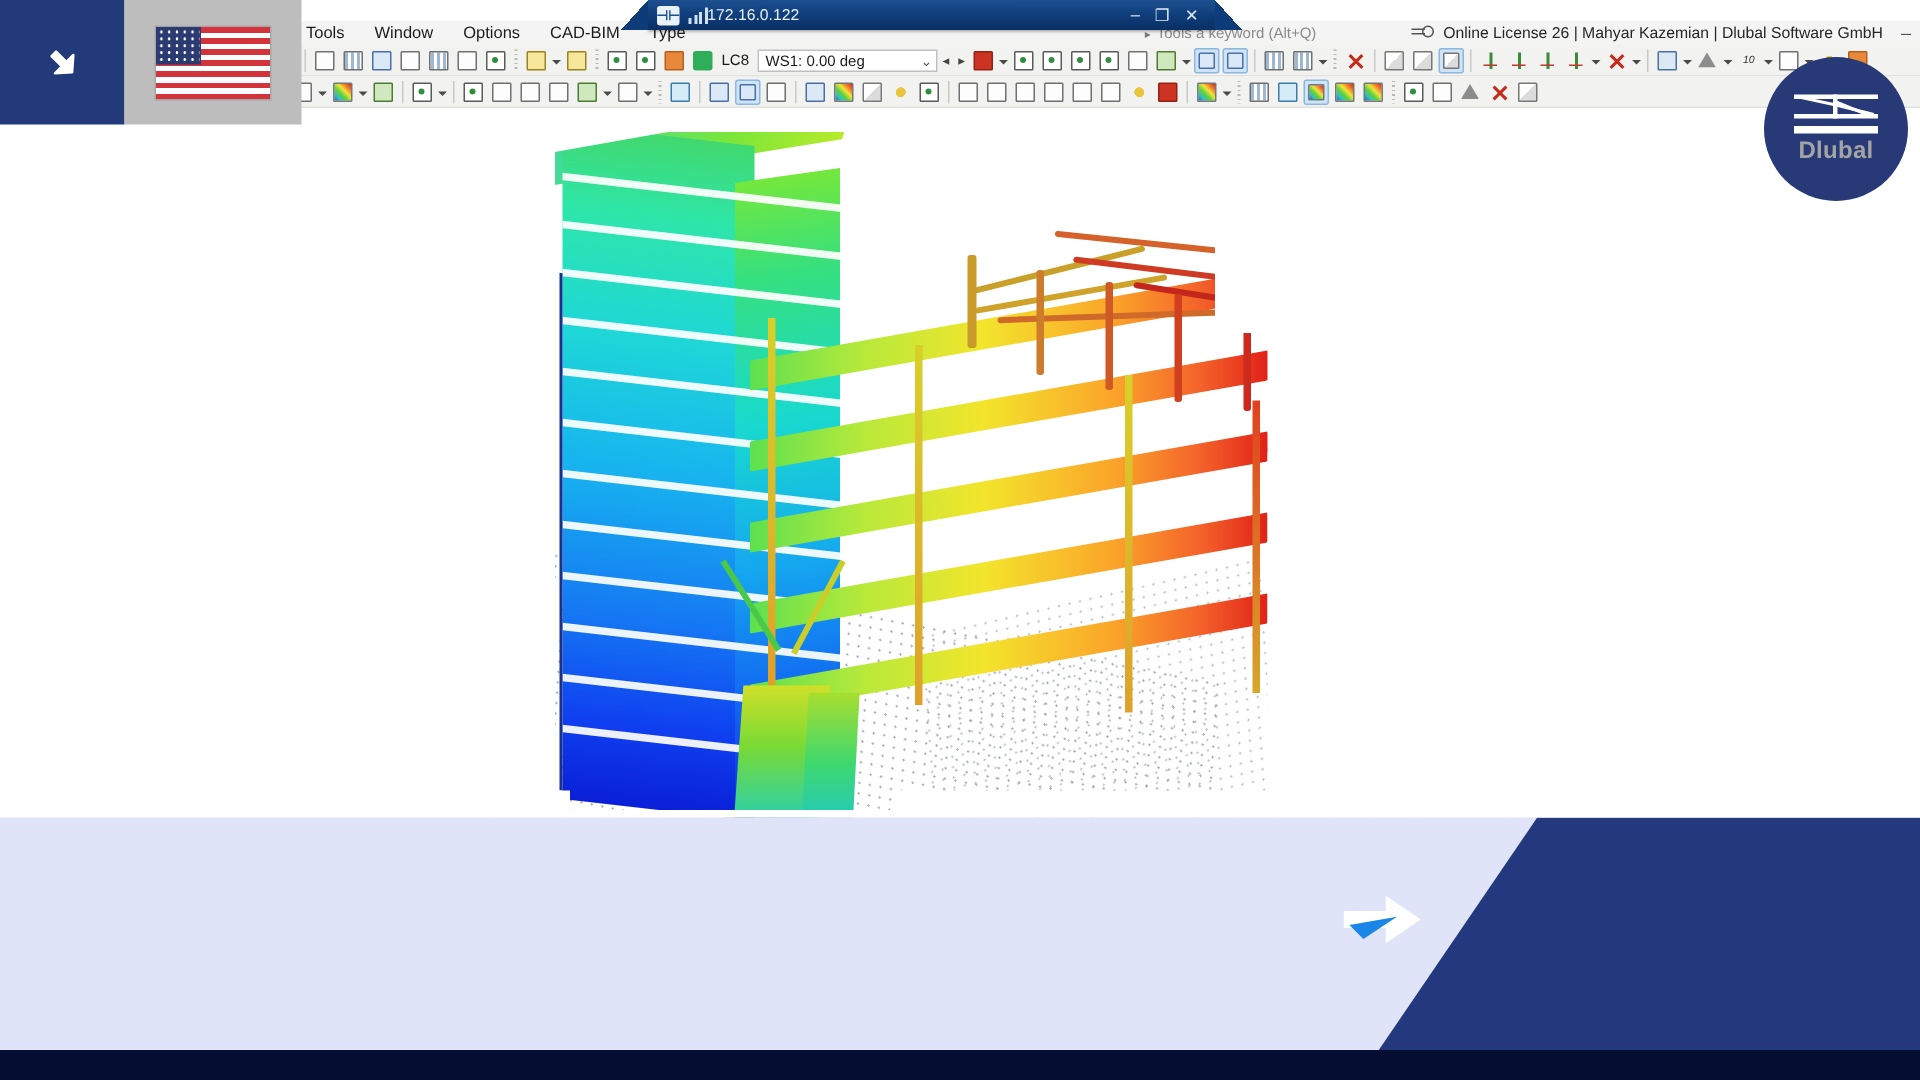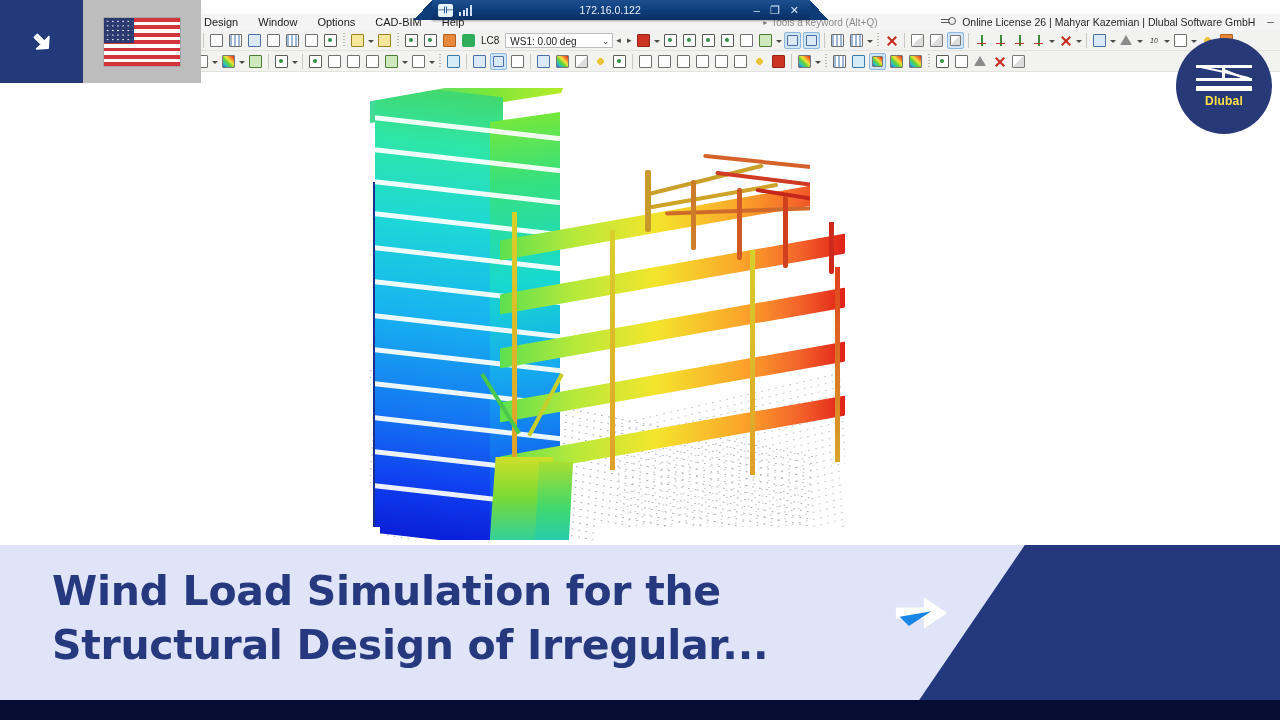--- a/index.html
+++ b/index.html
@@ -145,21 +145,21 @@
   .flag-stars { position:absolute; inset:1px;
      background-image:radial-gradient(#fff 0.9px, transparent 1px);
      background-size:5.2px 4.6px; }
 
   
   .dlubal { position:absolute; right:8px; top:38px; width:96px; height:96px; border-radius:50%;
             background:#273a77; display:flex; flex-direction:column; align-items:center;
             justify-content:center; gap:3px; }
   .dl-mark { width:56px; height:26px; position:relative; }
   .dl-bar  { position:absolute; background:#fff; }
-  .dl-name { color:#fde047; font-size:12px; font-weight:700; letter-spacing:.2px; }
+  .dl-name { color:#a3a3a3; font-size:16px; font-weight:700; letter-spacing:.2px; }
 
   
   .band { position:absolute; left:0; bottom:20px; width:1280px; height:155px;
           background:#dfe4f8; }
   .band-right { position:absolute; right:0; bottom:20px; width:440px; height:155px;
                 background:#23387d; clip-path:polygon(18% 100%, 100% 100%, 100% 0%, 42% 0%); }
   .band-title { position:absolute; left:52px; bottom:48px; width:760px;
                 color:#27397e; font-size:41px; line-height:1.32; font-weight:700;
                 font-family:"DejaVu Sans", sans-serif; letter-spacing:-.3px; }
   .band-arrow { position:absolute; right:330px; bottom:88px; width:56px; height:38px; }
@@ -171,37 +171,37 @@
            display:flex; align-items:center; padding:0 6px;
            box-shadow:0 1px 2px rgba(0,0,0,.35); }
   .rdbar:before, .rdbar:after { content:""; position:absolute; top:0; width:18px; height:20px; }
   .rdbar:before { left:-18px; background:linear-gradient(to bottom right,transparent 50%,#0e3c79 50%); }
   .rdbar:after  { right:-18px; background:linear-gradient(to bottom left,transparent 50%,#0e3c79 50%); }
   .rd-pin { width:15px; height:13px; background:#e9f1fb; border-radius:2px; position:relative;
             display:flex; align-items:center; justify-content:center; color:#1d4f8f;
             font-size:9px; font-weight:700; }
   .rd-sig { display:flex; align-items:flex-end; gap:1.5px; height:11px; margin-left:6px; }
   .rd-sig i { width:2px; background:#cfe0f3; display:block; }
-  .rd-title { flex:1; text-align:center; color:#e8f0fa; font-size:10.5px; }
+  .rd-title { flex:1; color:#e8f0fa; font-size:10.5px; }
   .rd-ctl { color:#dce8f6; font-size:11px; padding:0 5px; }
 </style>
 </head>
 <body>
 
 <div id="root">
 
   <div class="app-window">
 
     <div class="menubar">
       <span class="menu-left-cut"></span>
-      <span class="mi">Design</span>
+      <span class="mi">Tools</span>
       <span class="mi">Window</span>
       <span class="mi">Options</span>
       <span class="mi">CAD-BIM</span>
-      <span class="mi">Help</span>
+      <span class="mi">Type</span>
     </div>
 
     <div class="topright">
       <span class="kw-search">
         <span class="caret">▸</span>
         <span>Tools a keyword (Alt+Q)</span>
       </span>
       <span class="lic-icon"></span>
       <span class="license-text">Online License 26 | Mahyar Kazemian | Dlubal Software GmbH</span>
       <span class="win-min">–</span>
@@ -246,21 +246,21 @@
       <div class="btn">
           <i class="g node"></i>
         </div>
       <div class="btn">
           <i class="g orng"></i>
         </div>
       <div class="btn">
           <i class="g" style="background:#2fae5a;border-radius:2px;"></i>
         </div>
       <span style="font-size:10px;color:#1a1a1a;padding:0 6px 0 3px;">LC8</span>
-      <span style="font-size:10px;color:#1a1a1a;width:108px;border:1px solid #bfbfbf;background:#fff;height:15px;line-height:15px;padding-left:4px;position:relative;">
+      <span style="font-size:10px;color:#1a1a1a;width:120px;border:1px solid #bfbfbf;background:#fff;height:15px;line-height:15px;padding-left:4px;position:relative;">
         <span>WS1: 0.00 deg</span>
         <span style="position:absolute;right:3px;top:0;color:#555;font-size:9px;">⌄</span>
       </span>
       <span style="font-size:9px;color:#444;padding:0 3px;">◂</span>
       <span style="font-size:9px;color:#444;padding:0 3px;">▸</span>
       <div class="btn">
           <i class="g red"></i>
         </div>
       <div class="arrowdn"></div>
       <div class="btn">
@@ -599,16 +599,15 @@
     </div>
     <div class="dl-name">Dlubal</div>
   </div>
 
   <div class="band"></div>
   <div class="band-right"></div>
   <svg class="band-arrow" viewBox="0 0 60 40">
     <path d="M2 14 h30 v-11 l25 17 -25 17 v-11 h-30 z" fill="#ffffff"></path>
     <path d="M6 24 l34 -6 l-24 16 z" fill="#1a86e8"></path>
   </svg>
-  <div class="band-title">Wind Load Simulation for the Structural Design of Irregular...</div>
   <div class="footer"></div>
 
 </div>
 
 </body></html>

